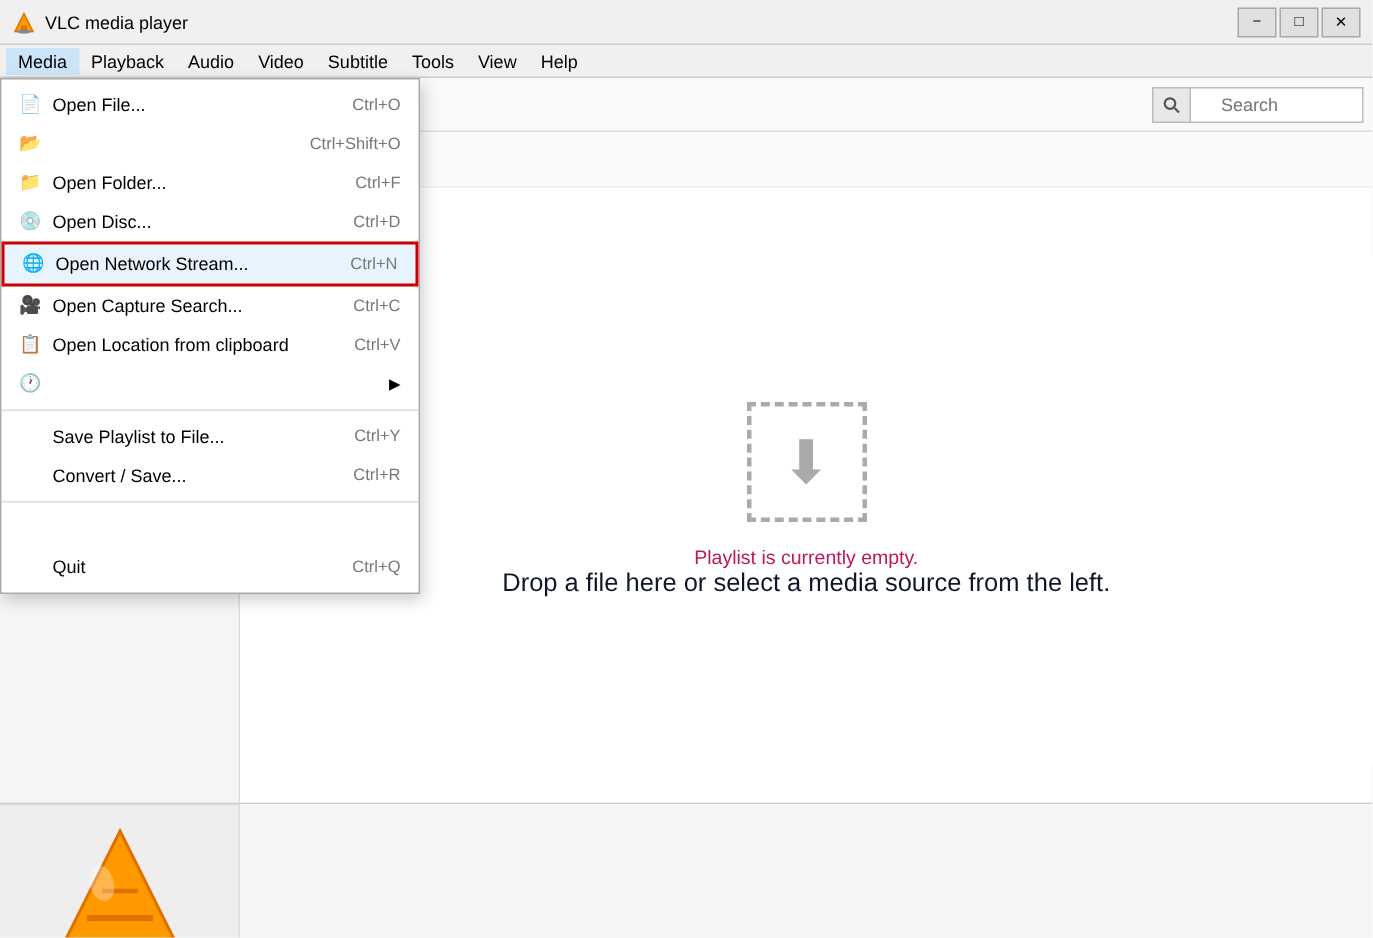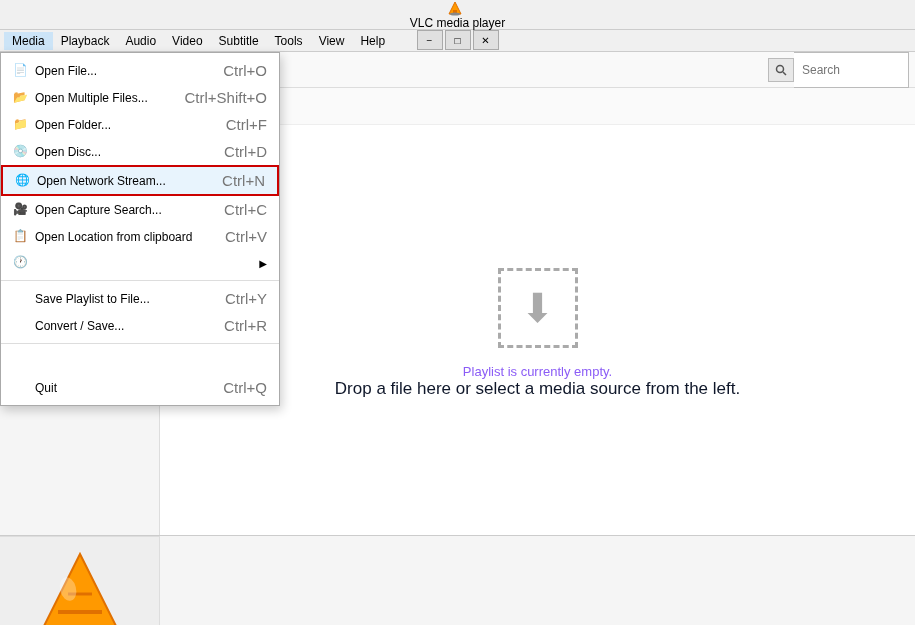--- a/index.html
+++ b/index.html
@@ -14,21 +14,20 @@
     }
 
     
     .title-bar {
       background: #f0f0f0;
       height: 30px;
       display: flex;
       align-items: center;
       padding: 0 8px;
       border-bottom: 1px solid #ccc;
-      flex-direction: column;
     }
     .title-bar-icon {
       width: 16px;
       height: 16px;
       margin-right: 6px;
     }
     .title-bar-text {
       font-size: 12px;
       flex: 1;
     }
@@ -104,24 +103,24 @@
       height: 24px;
       background: #e8e8e8;
       border: 1px solid #bbb;
       display: flex;
       align-items: center;
       justify-content: center;
       cursor: pointer;
     }
     .search-input {
       width: 115px;
-      height: 36px;
+      height: 24px;
       border: 1px solid #bbb;
       border-left: none;
-      padding: 0 8px;
+      padding: 0 20px;
       font-size: 12px;
       background: white;
     }
 
     
     .main-layout {
       display: flex;
       height: calc(625px - 30px - 22px - 36px - 90px);
     }
 
@@ -180,21 +179,21 @@
       display: flex;
       align-items: center;
       justify-content: center;
       margin-bottom: 16px;
       position: relative;
     }
     .drop-arrow {
       font-size: 40px;
       color: #aaa;
     }
-    .empty-text1 { font-size: 13px; color: #8b5cf6; margin-bottom: 0; }
+    .empty-text1 { font-size: 13px; color: #be185d; margin-bottom: 0; }
     .empty-text2 { font-size: 17px; color: #0f172a; }
 
     
     .vlc-logo-area {
       width: 160px;
       height: 135px;
       background: #eee;
       display: flex;
       align-items: center;
       justify-content: center;
@@ -240,21 +239,21 @@
       padding: 5px 12px;
       cursor: pointer;
       font-size: 12px;
       position: relative;
     }
     .dd-item.highlighted {
       background: #e8f4fd;
       border: 2px solid #cc0000;
     }
     .dd-item-label { flex: 1; }
-    .dd-shortcut { color: #777; font-size: 15px; margin-left: auto; }
+    .dd-shortcut { color: #777; font-size: 11px; margin-left: auto; }
     .dd-arrow { margin-left: auto; font-size: 10px; }
     .dd-sep {
       height: 1px;
       background: #ddd;
       margin: 4px 0;
     }
     .dd-icon {
       width: 16px;
       height: 16px;
       margin-right: 6px;
@@ -365,21 +364,20 @@
 <div class="dropdown-overlay">
   <div class="dropdown-menu">
 
     <div class="dd-item">
       <span class="dd-icon">📄</span>
       <span class="dd-item-label">Open File...</span>
       <span class="dd-shortcut">Ctrl+O</span>
     </div>
     <div class="dd-item">
       <span class="dd-icon">📂</span>
-      <span class="dd-item-label">Open Multiple Files...</span>
       <span class="dd-shortcut">Ctrl+Shift+O</span>
     </div>
     <div class="dd-item">
       <span class="dd-icon">📁</span>
       <span class="dd-item-label">Open Folder...</span>
       <span class="dd-shortcut">Ctrl+F</span>
     </div>
     <div class="dd-item">
       <span class="dd-icon">💿</span>
       <span class="dd-item-label">Open Disc...</span>

